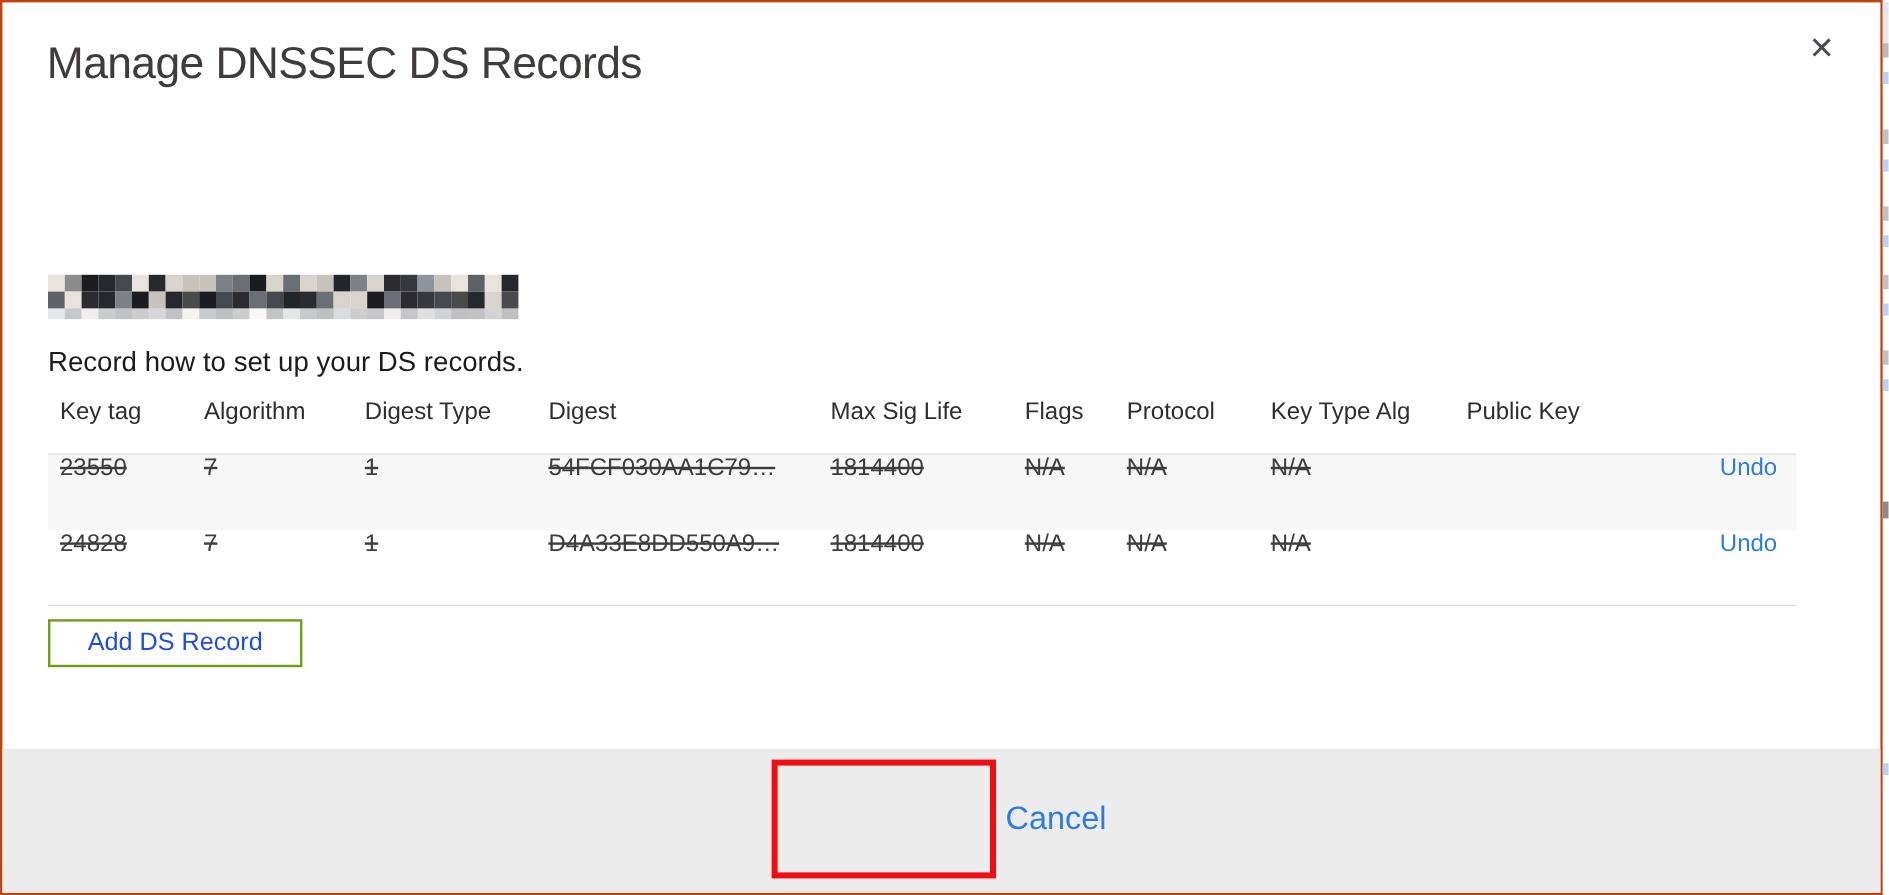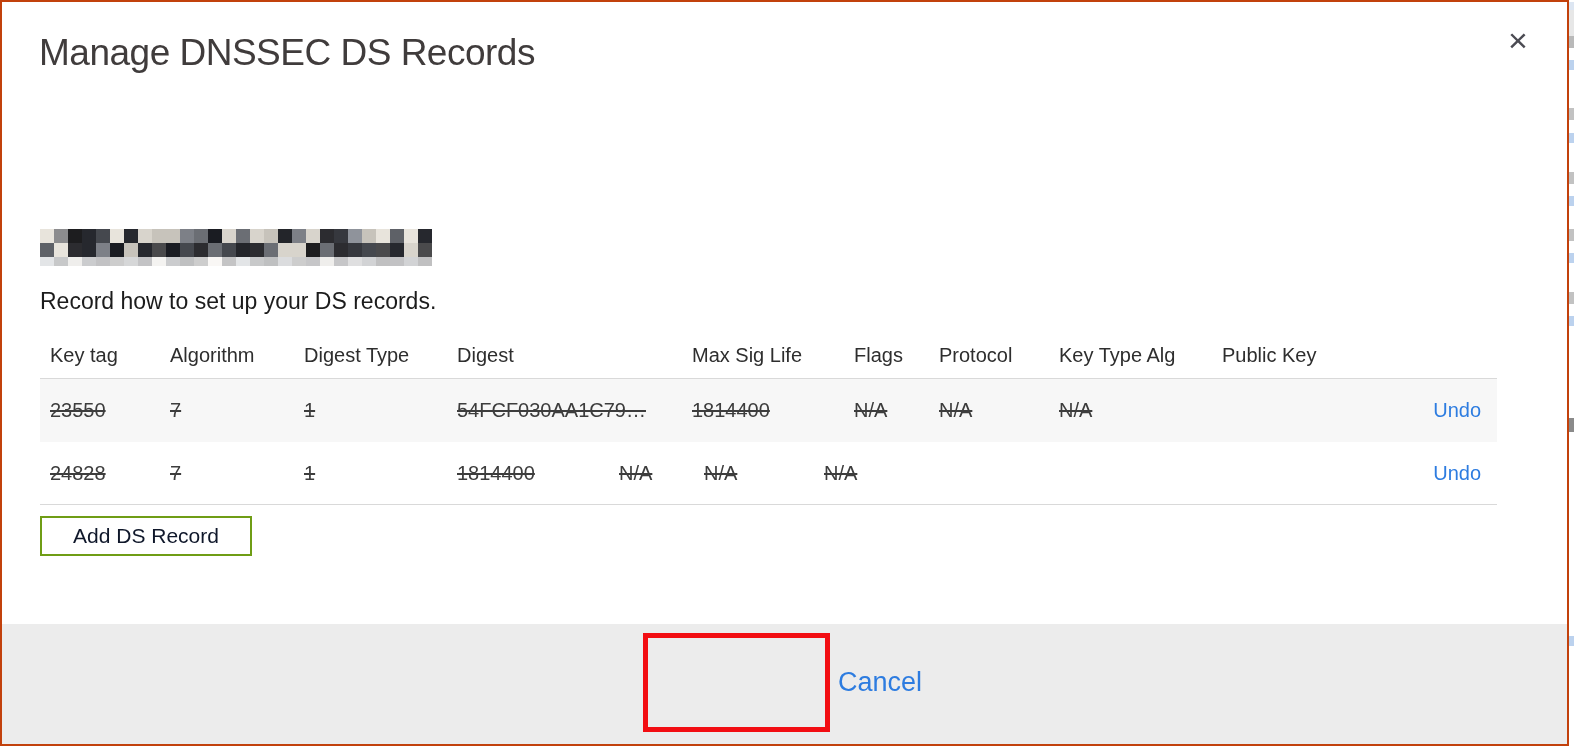--- a/index.html
+++ b/index.html
@@ -20,40 +20,40 @@
 
   .mosaic { position:absolute; left:38px; top:227px; width:392px; height:37px;
             display:flex; flex-wrap:wrap; }
   .mosaic .cell { width:14px; height:14px; }
   .mosaic .ghost { opacity:0.28; height:9px; }
 
   .subtitle { position:absolute; left:38px; top:286px; font-size:23px; color:#1c1c1c; }
 
   
   .ds-table { position:absolute; left:38px; top:330px; width:1457px; font-size:20px; color:#2e2e2e; }
-  .t-row { display:flex; align-items:center; }
+  .t-row { display:flex; align-items:flex-start; }
   .t-head { height:47px; border-bottom:1px solid #d9d9d9; }
   .t-body-row { height:63px; }
   .t-body-row.alt { background:#f7f7f7; }
   .t-body-row.last { border-bottom:1px solid #d9d9d9; }
   .col-keytag { width:130px; padding-left:10px; }
   .col-alg { width:134px; }
   .col-dtype { width:153px; }
   .col-digest { width:235px; }
   .col-maxsig { width:162px; }
   .col-flags { width:85px; }
   .col-proto { width:120px; }
   .col-kda { width:163px; }
   .col-pub { flex:1; }
   .col-action { width:85px; text-align:right; padding-right:16px; }
   .struck { text-decoration:line-through; color:#3d3d3d; }
   .link { color:#2d7ce0; text-decoration:none; cursor:pointer; }
 
   .add-btn { position:absolute; left:38px; top:514px; width:212px; height:40px;
-             background:#fff; border:2px solid #6f9d15; color:#0f172a;
+             background:#fff; border:2px solid #6f9d15; color:#1d4ed8;
              font-size:21px; font-family:inherit; cursor:pointer; }
 
   
   .footer { position:absolute; left:0; right:0; bottom:0; height:120px; background:#ececec; }
 
   .save-btn { position:absolute; left:654px; top:650px; width:161px; height:66px;
               background:#699a0e; border:none; border-bottom:7px solid #567d12;
               color:#fff; font-size:27px; font-family:inherit; cursor:pointer; }
   .cancel-link { position:absolute; left:836px; top:665px; font-size:27px; }
 
@@ -189,20 +189,21 @@
         <div class="col-proto struck">N/A</div>
         <div class="col-kda struck">N/A</div>
         <div class="col-pub"></div>
         <div class="col-action"><a class="link">Undo</a></div>
       </div>
 
       <div class="t-row t-body-row last">
         <div class="col-keytag struck">24828</div>
         <div class="col-alg struck">7</div>
         <div class="col-dtype struck">1</div>
+        <div class="col-digest struck">D4A33E8DD550A9…</div>
         <div class="col-maxsig struck">1814400</div>
         <div class="col-flags struck">N/A</div>
         <div class="col-proto struck">N/A</div>
         <div class="col-kda struck">N/A</div>
         <div class="col-pub"></div>
         <div class="col-action"><a class="link">Undo</a></div>
       </div>
     </div>
 
     <button class="add-btn">Add DS Record</button>

